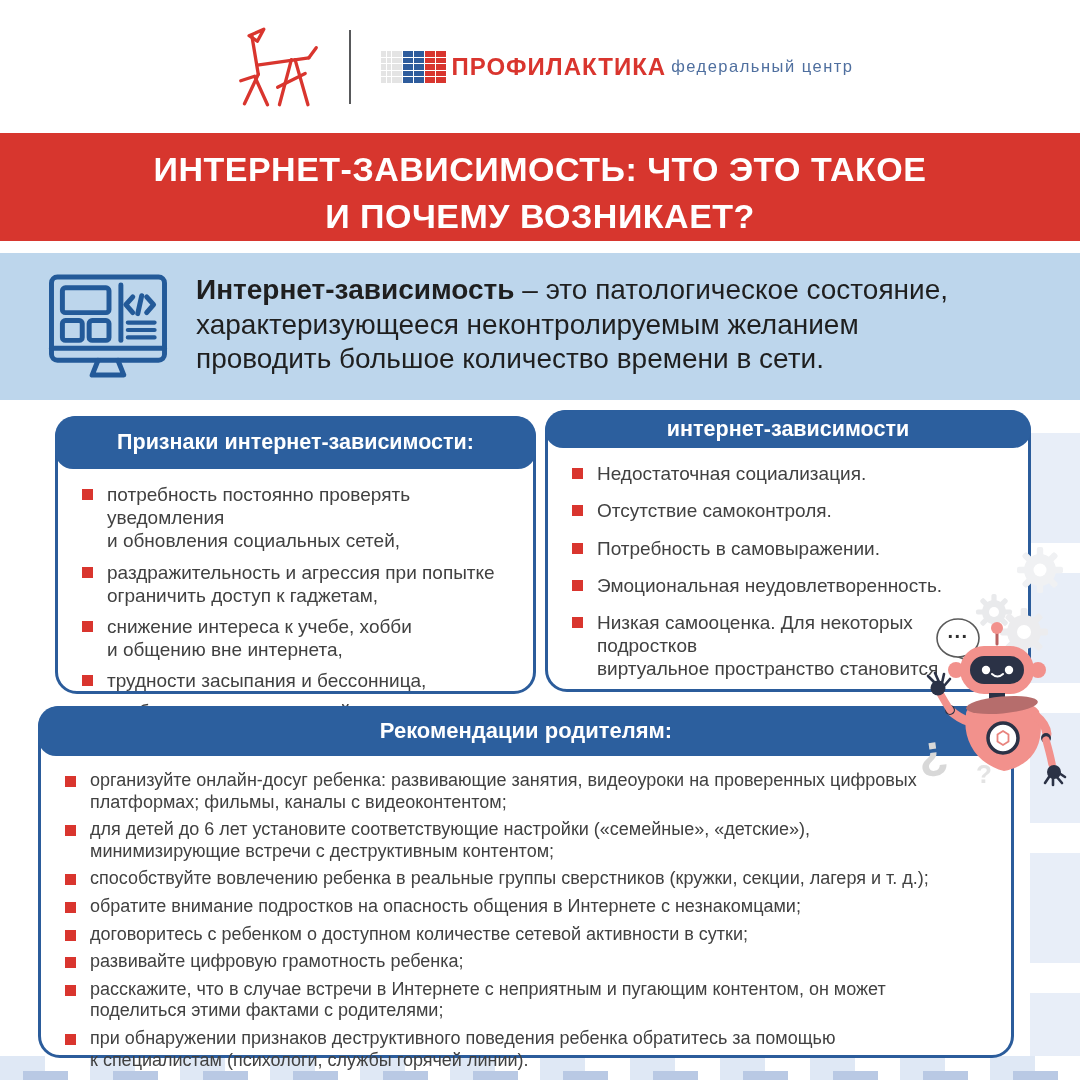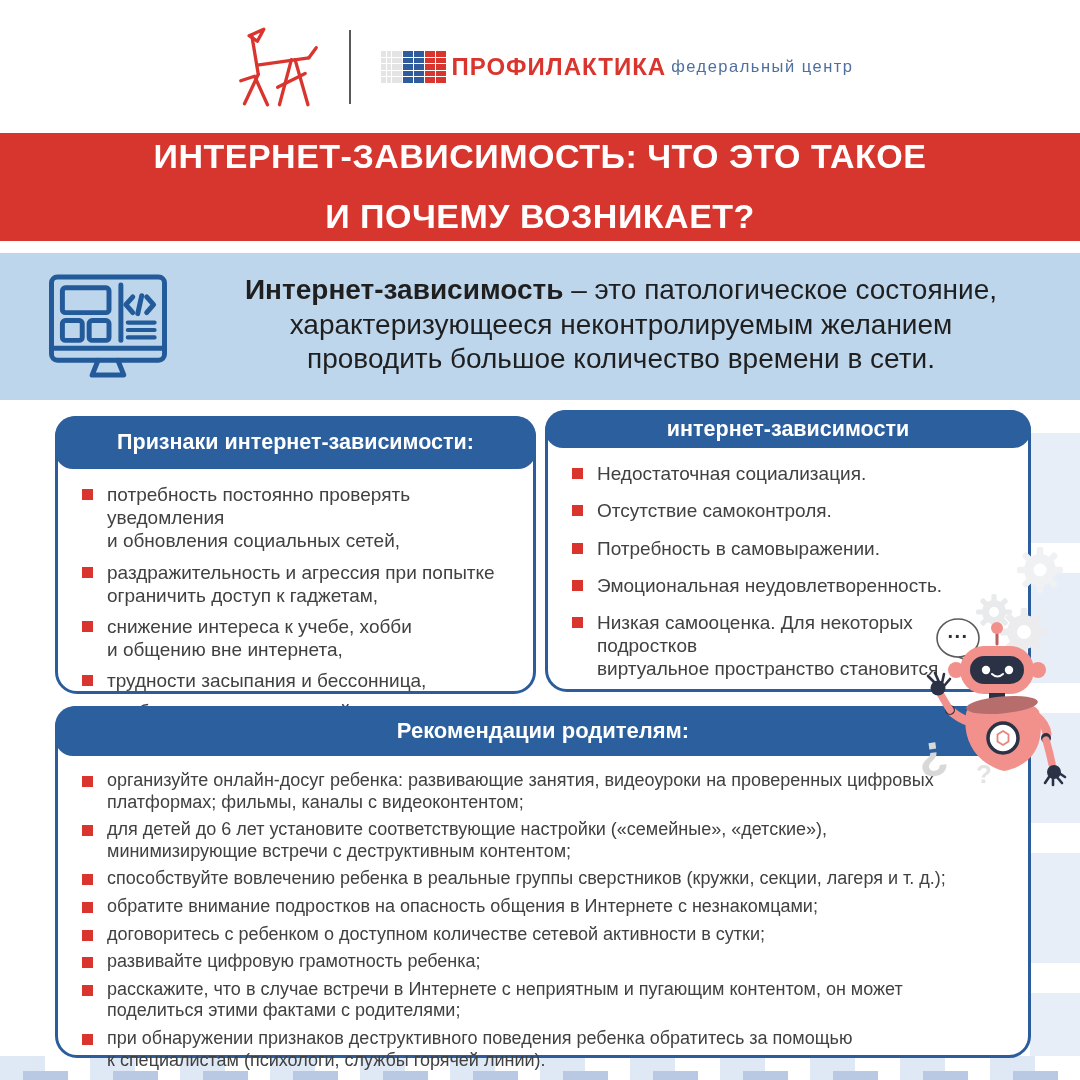--- a/index.html
+++ b/index.html
@@ -25,35 +25,35 @@
   .pixel-grid { width:66px; height:33px;
       background-image:
         repeating-linear-gradient(0deg, rgba(0,0,0,0) 0 5.6px, #ffffff 5.6px 6.6px),
         repeating-linear-gradient(90deg, rgba(0,0,0,0) 0 4.6px, #ffffff 4.6px 5.5px),
         linear-gradient(90deg,#e4e4e4 0 22px,#2e5c9c 22px 44px,#d8352e 44px 66px); }
   .brand-name { font-size:24px; font-weight:800; color:#d9352e; letter-spacing:1px; }
   .brand-subtitle { font-size:16.5px; color:#4f6f9f; letter-spacing:1.5px; }
 
   
   .banner { position:absolute; top:133px; left:0; width:1080px; height:108px; background:#d7362e;
-            display:flex; flex-direction:column; align-items:center; justify-content:space-between; z-index:1; }
+            display:flex; flex-direction:column; align-items:center; justify-content:flex-end; z-index:1; }
   .banner-line { color:#ffffff; font-size:34px; font-weight:800; line-height:1.4; letter-spacing:.5px; }
 
   
   .def-band { position:absolute; top:253px; left:0; width:1080px; height:147px; background:#bdd6ec; z-index:1; }
   .def-icon { position:absolute; left:42px; top:18px; width:132px; height:114px; }
   .def-text { position:absolute; left:196px; top:20px; width:850px; font-size:28px; line-height:1.24;
-              color:#1f1f1f; white-space:pre-line;text-align:center; }
+              color:#1f1f1f; white-space:pre-line; }
   .def-term { font-weight:800; }
 
   
   .box { position:absolute; background:#ffffff; border:3px solid #2b5c9b; border-radius:22px; z-index:2; }
   .box-signs  { left:55px;  top:416px; width:481px; height:278px; }
   .box-causes { left:545px; top:410px; width:486px; height:282px; }
-  .box-recs   { left:55px;  top:706px; width:976px; height:352px; }
+  .box-recs   { left:38px;  top:706px; width:976px; height:352px; }
   .box-header { background:#2c5f9e; color:#ffffff; font-weight:700; text-align:center;
                 margin:-3px -3px 0 -3px; border-radius:20px 20px 18px 18px; }
   .box-signs  .box-header { font-size:21.5px; padding:14px 10px; }
   .box-causes .box-header { font-size:21.5px; padding:6px 10px; line-height:1.22; }
   .box-recs   .box-header { font-size:22px;   padding:12px 10px; }
   .hdr-line { display:block; }
 
   .list { padding:14px 28px 6px 24px; }
   .item { display:flex; gap:14px; }
   .box-signs  .item { margin-bottom:8px; }

